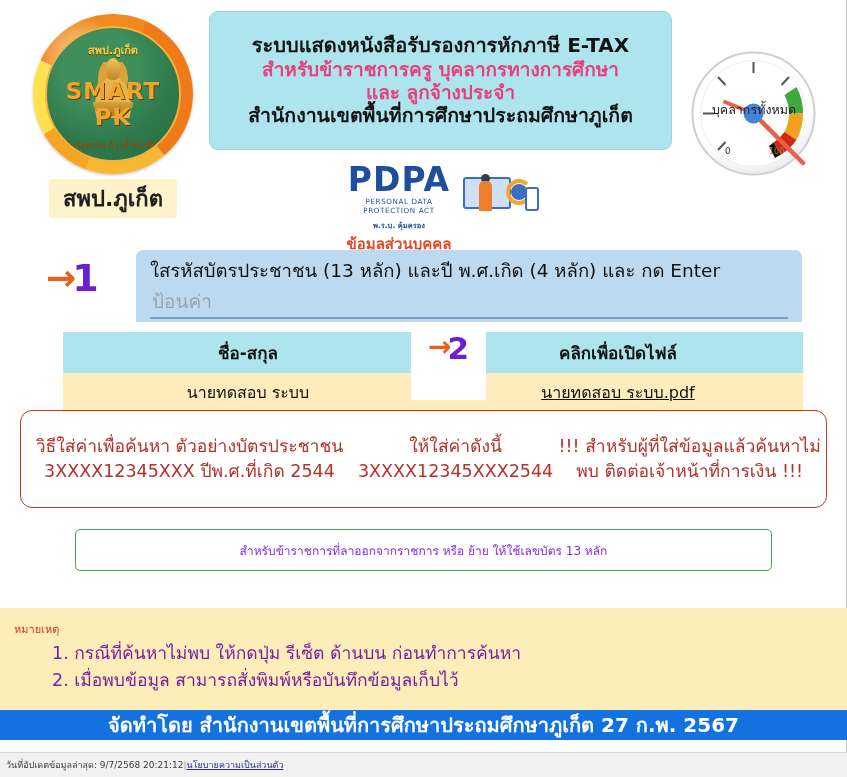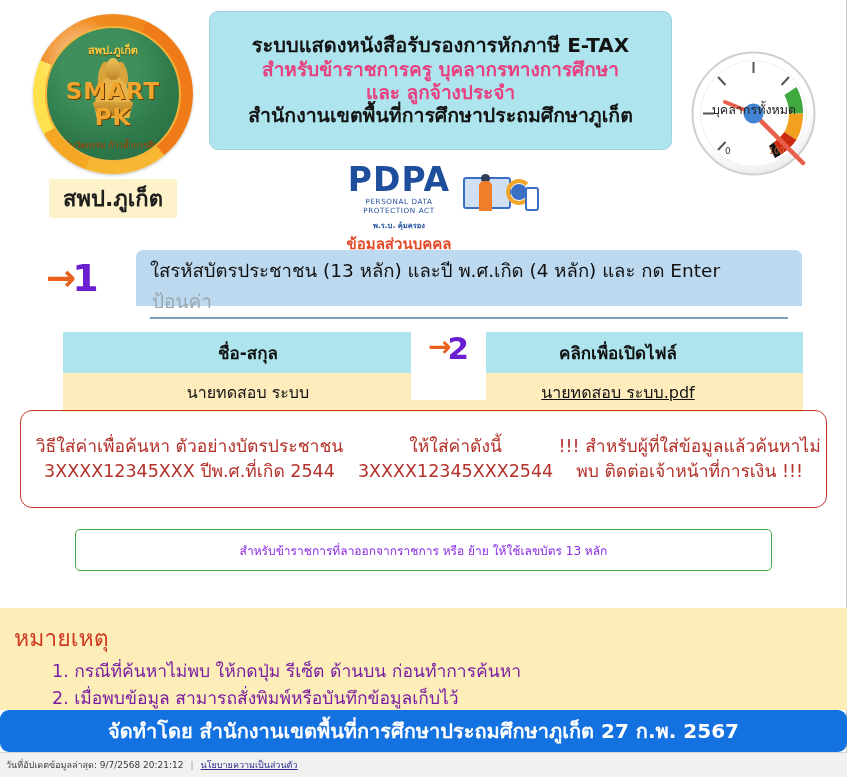--- a/index.html
+++ b/index.html
@@ -107,21 +107,21 @@
   .pdpa-art .shield { position:absolute; left:47px; top:16px; width:26px; height:26px; border:4px solid #f4a62a; border-radius:50%; border-right-color:transparent; }
   .pdpa-art .badge { position:absolute; left:52px; top:21px; width:16px; height:16px; border-radius:50%; background:#3a6fc4; }
   .pdpa-art .phone { position:absolute; left:66px; top:24px; width:14px; height:24px; border:2px solid #3a6fc4; border-radius:3px; background:#fff; }
 
   
   .step1 { position:absolute; left:46px; top:250px; width:756px; height:72px; }
   .arrow-1 { position:absolute; left:0; top:9px; display:flex; align-items:center; }
   .arrow-glyph { color:#e8601c; font-size:36px; line-height:1; font-weight:bold; }
   .num { color:#6a1fd0; font-size:38px; font-weight:bold; line-height:1; margin-left:-4px; }
   .input-card {
-    position:absolute; left:90px; top:0; right:0; height:56px;
+    position:absolute; left:90px; top:0; right:0; height:72px;
     background:#bcd9f0; border-radius:7px 7px 0 0; padding:6px 14px 0 14px;
   }
   .input-label { font-size:18.5px; color:#111; font-weight:500; }
   .input-field {
     margin-top:2px; width:100%; background:transparent; border:0;
     border-bottom:2px solid #7a9ec0; outline:none;
     font-size:19px; color:#8c8c8c; padding:3px 2px 5px 2px;
     font-family:"DejaVu Sans","Liberation Sans",sans-serif;
   }
   .input-field::placeholder { color:#9aa6ad; }
@@ -161,36 +161,36 @@
     border:1.5px solid #3fa84a; border-radius:5px;
     display:flex; align-items:center; justify-content:center;
     color:#8a2be2; font-size:12px;
   }
 
   
   .notes {
     position:absolute; left:0; top:608px; width:847px; height:102px;
     background:#fdeeb9; padding:12px 0 0 14px;
   }
-  .notes-title { color:#cf3a22; font-size:23px; }
+  .notes-title { color:#cf3a22; font-size:11px; }
   .notes ol { margin:2px 0 0 0; padding-left:38px; list-style:none; }
   .notes li { color:#7a1fa2; font-size:17.5px; line-height:1.55; }
 
   
   .footer-bar {
-    position:absolute; left:0; top:710px; width:847px; height:42px;
-    background:#1472e0; display:flex; align-items:center; justify-content:center;border-radius:9px;
+    position:absolute; left:0; top:710px; width:847px; height:30px;
+    background:#1472e0; display:flex; align-items:center; justify-content:center;
   }
   .footer-bar span { color:#fff; font-size:20px; font-weight:bold; }
 
   
   .status-bar {
     position:absolute; left:0; top:752px; width:847px; height:25px;
     background:#f1f1f1; border-top:1px solid #d4d4d4;
-    display:flex; align-items:center; padding-left:6px; gap:7px;
+    display:flex; align-items:center; padding-left:6px; 
   }
   .status-bar .txt { font-size:9px; color:#3a3a3a; }
   .status-bar .sep { font-size:9px; color:#9a9a9a; }
   .status-bar a { font-size:9px; color:#2a2a8a; text-decoration:underline; }
 </style>
 </head>
 <body>
 
 <div id="page">
 

